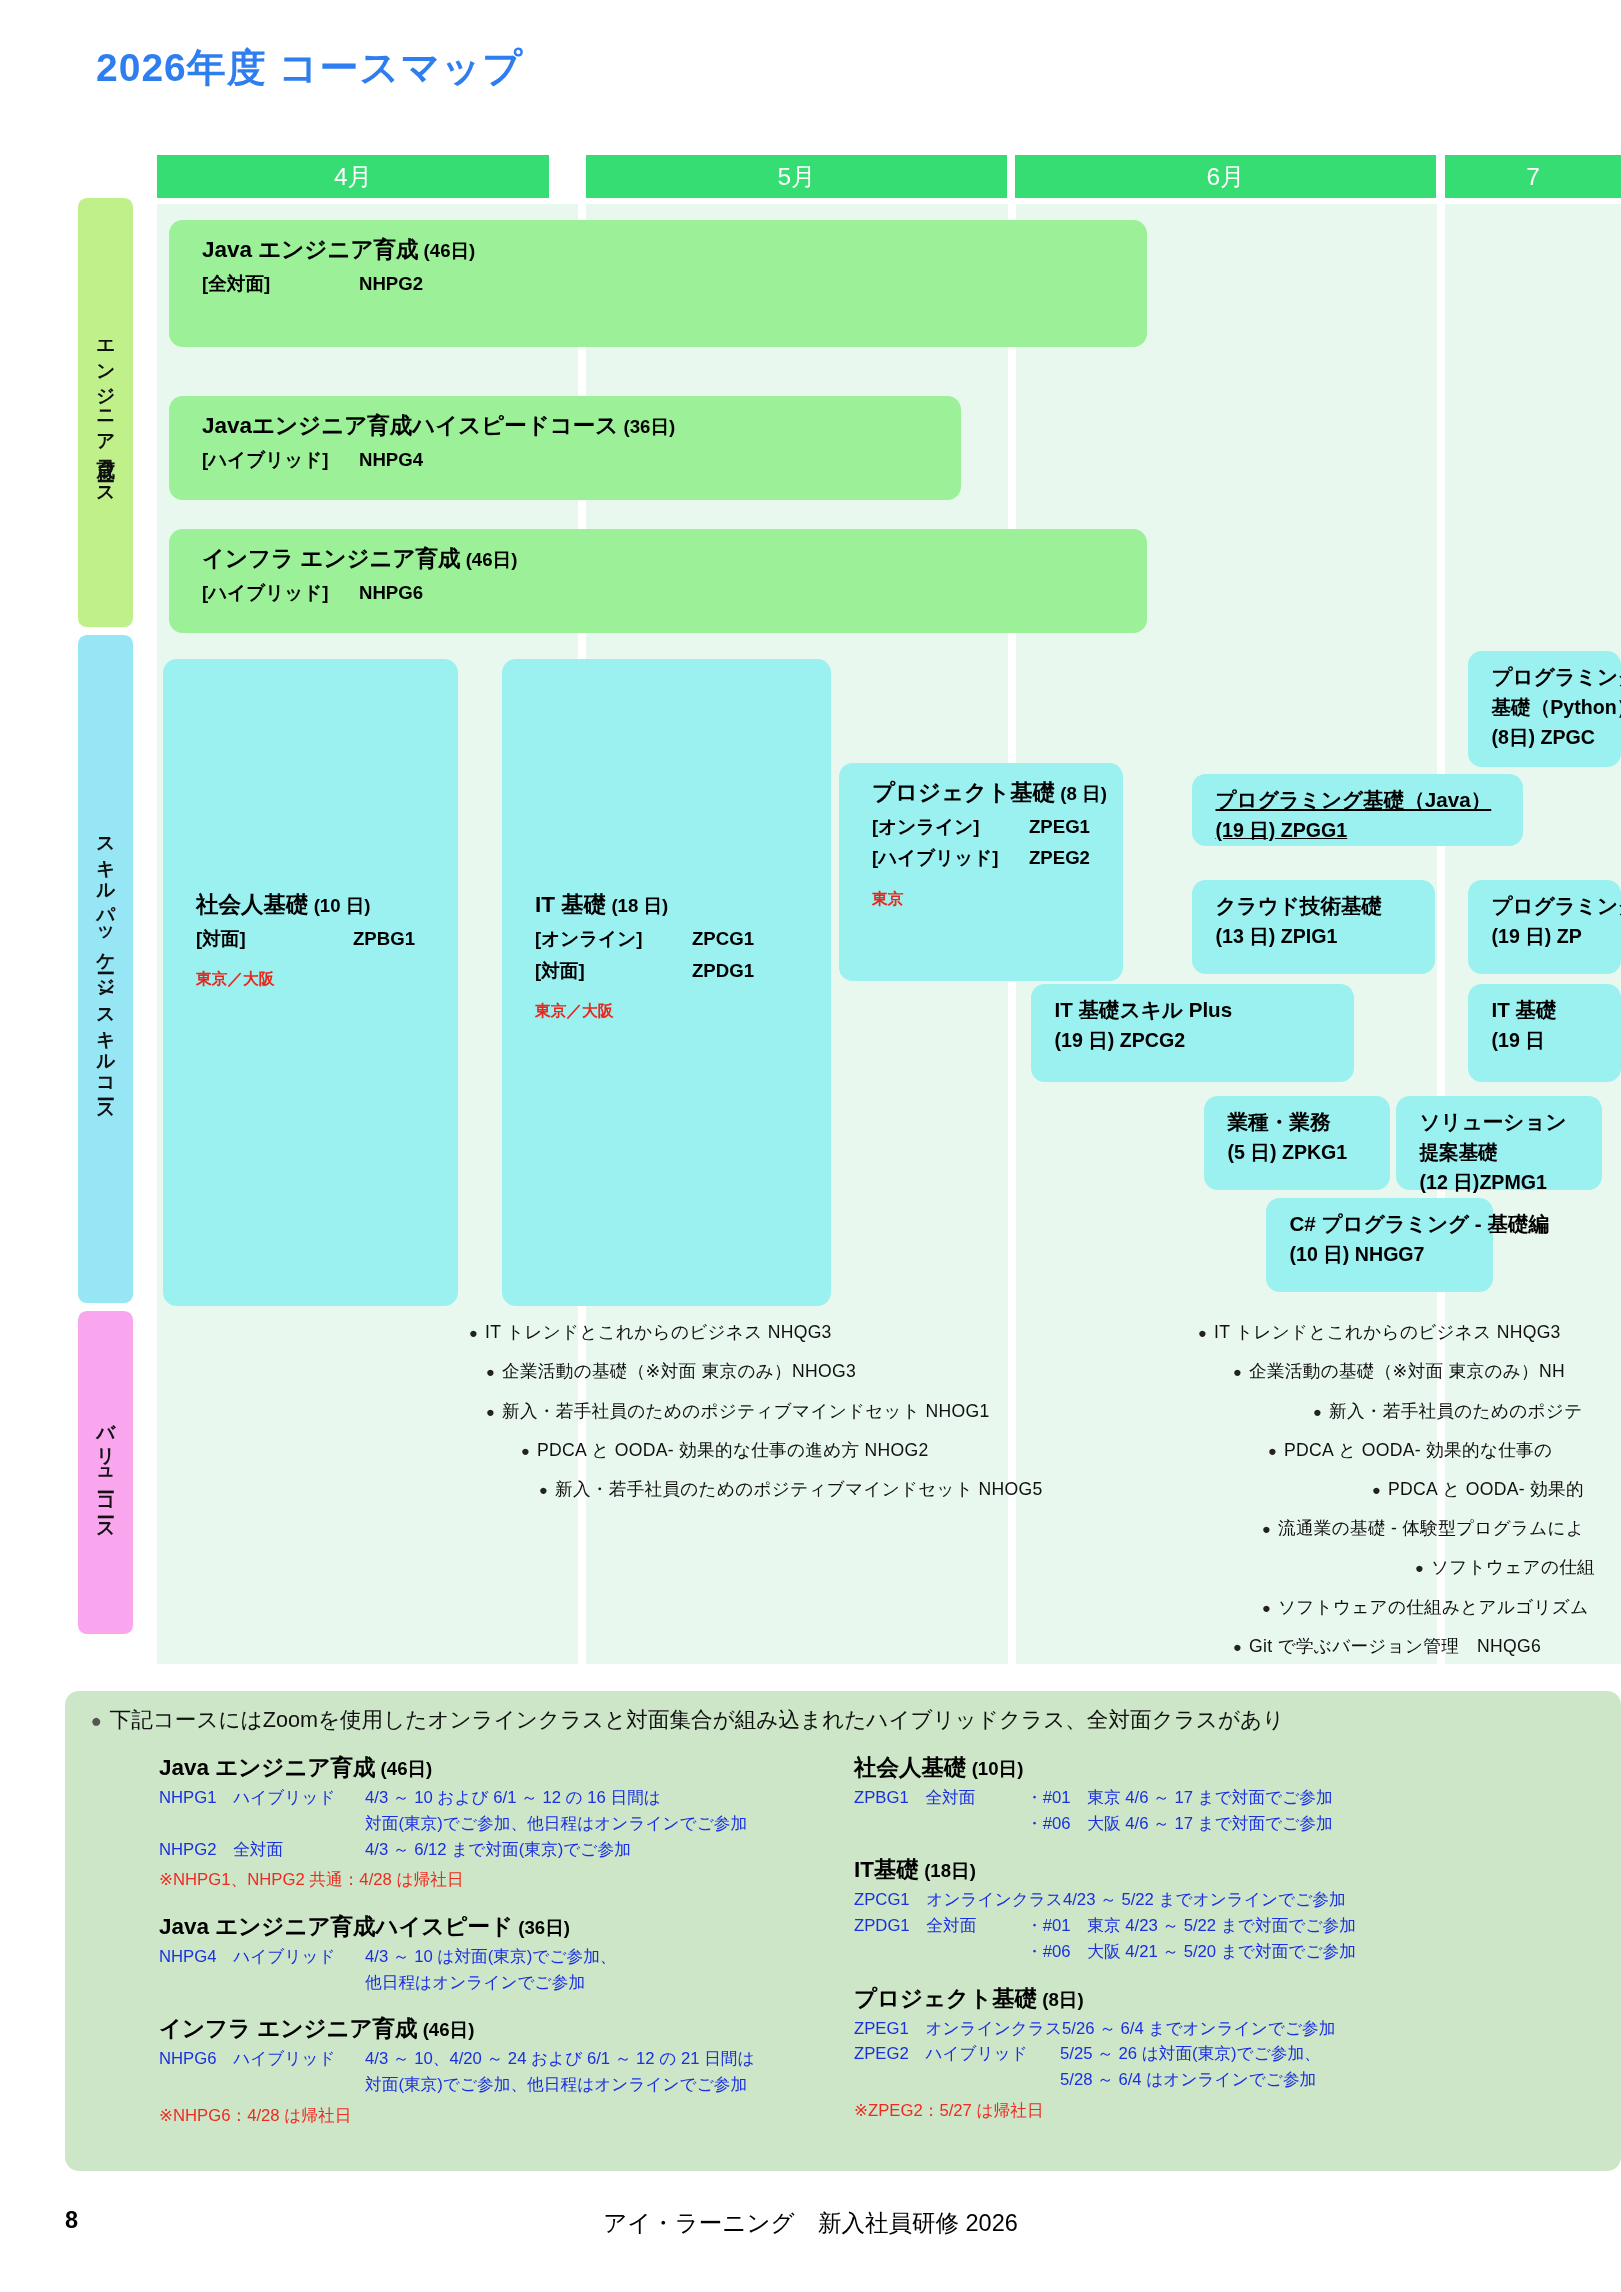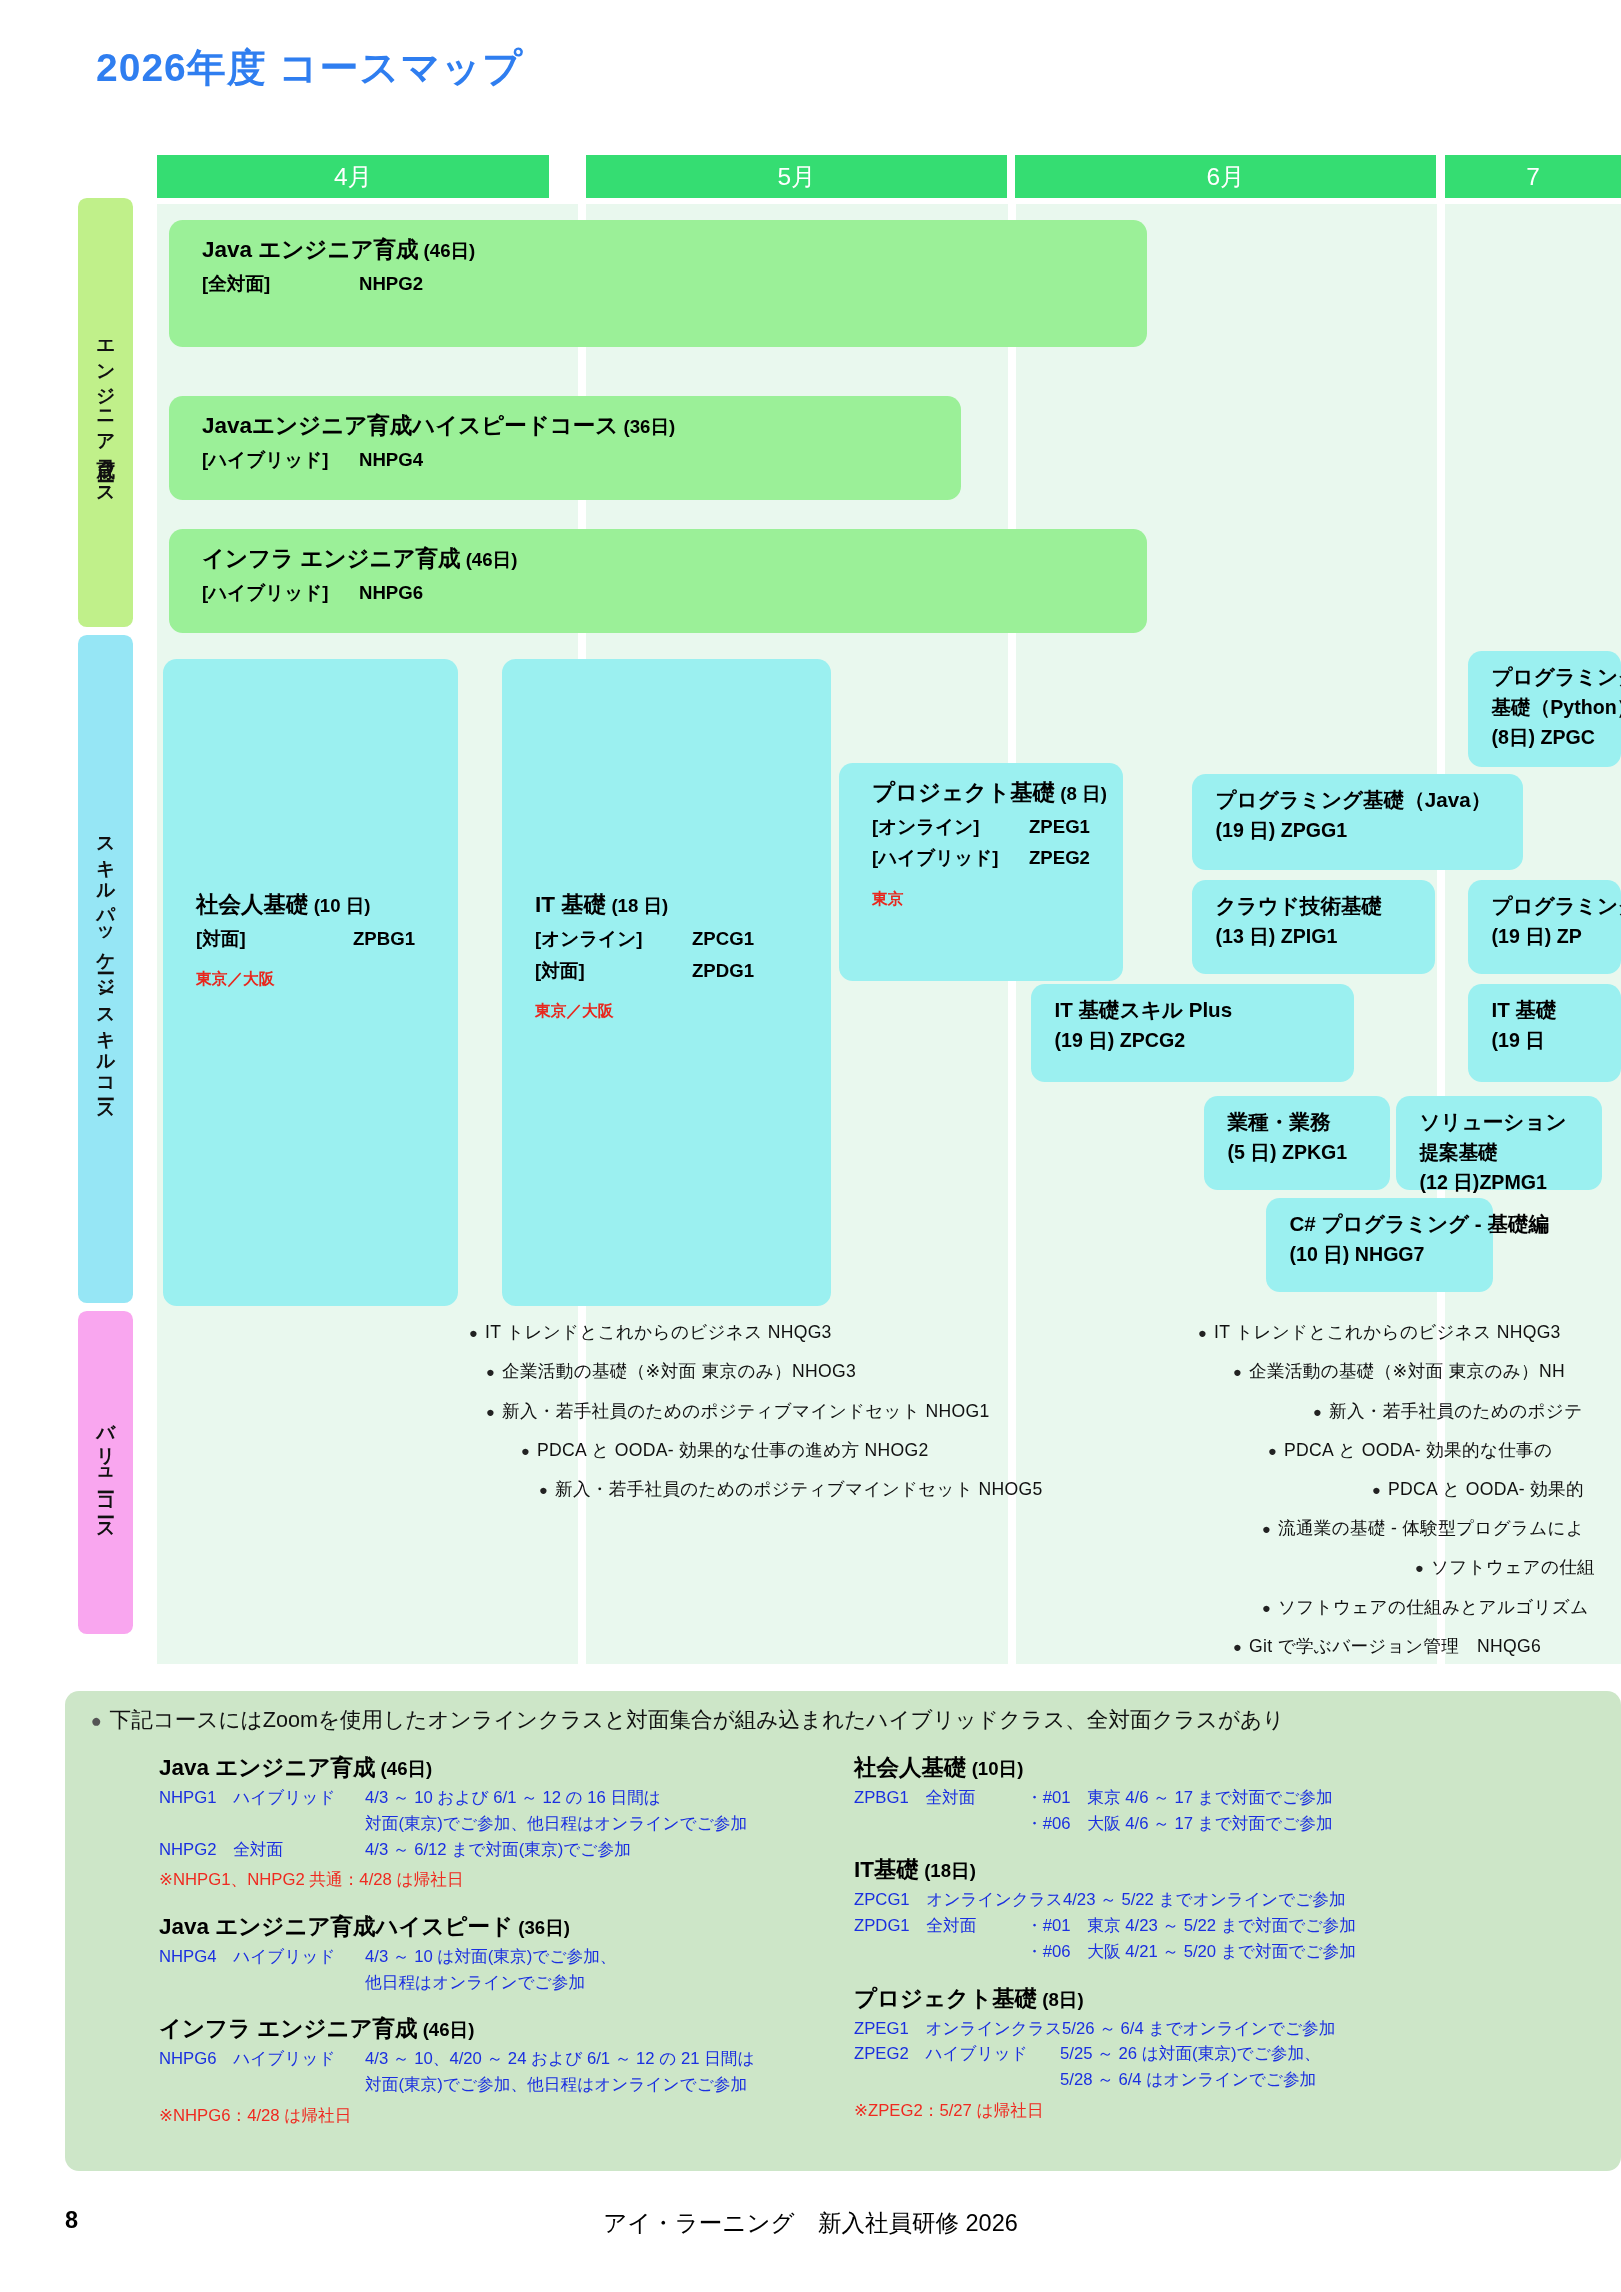--- a/index.html
+++ b/index.html
@@ -180,21 +180,21 @@
         <div class="box-loc">東京／大阪</div>
       </div>
       <div class="box cyan" style="left: 839px; top: 763px; width: 284px; height: 218px; padding-top: 13.7px;">
         <div class="box-title">プロジェクト基礎<span class="small"> (8 日)</span></div>
         <div class="box-line"><span class="mode">[オンライン]</span><span>ZPEG1</span></div>
         <div class="box-line"><span class="mode">[ハイブリッド]</span><span>ZPEG2</span></div>
         <div class="box-loc">東京</div>
       </div>
     </div>
   <div id="skill-sub-boxes">
-      <div class="box cyan sub" style="left: 1192px; top: 774px; width: 331px; height: 96px;">
+      <div class="box cyan sub" style="left: 1192px; top: 774px; width: 331px; height: 72px; text-decoration: underline;">
         <div class="box-title">プログラミング基礎（Java）</div>
         <div class="box-line">(19 日) ZPGG1</div>
       </div>
       <div class="box cyan sub" style="left: 1192px; top: 880px; width: 243px; height: 94px;">
         <div class="box-title">クラウド技術基礎</div>
         <div class="box-line">(13 日) ZPIG1</div>
       </div>
       <div class="box cyan sub" style="left: 1468px; top: 880px; width: 153px; height: 94px;">
         <div class="box-title">プログラミング</div>
         <div class="box-line">(19 日) ZP</div>

